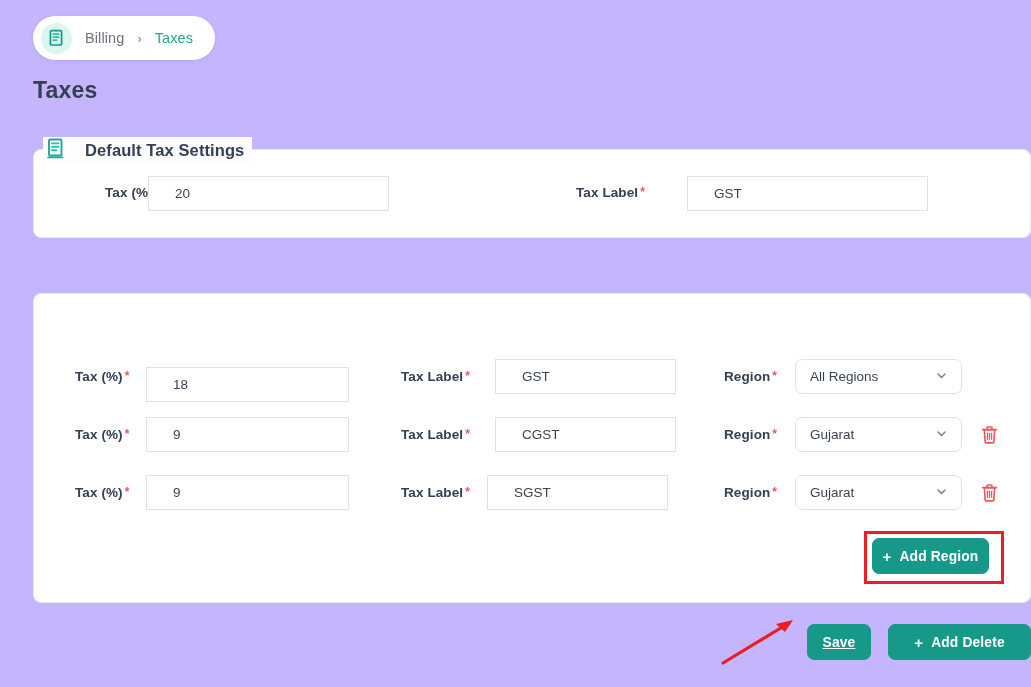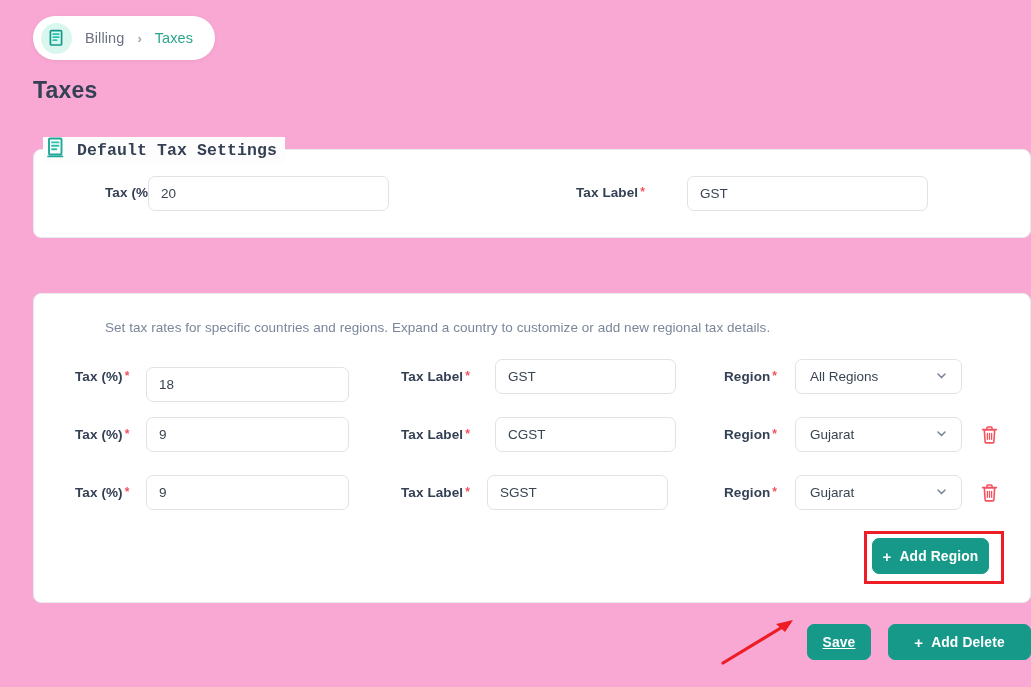--- a/index.html
+++ b/index.html
@@ -3,21 +3,21 @@
 <meta charset="utf-8">
 <style>
   * { box-sizing: border-box; }
   html, body {
     margin: 0; padding: 0;
     width: 1031px; height: 687px;
     background: #fdfdfd;
     font-family: "Liberation Sans", sans-serif;
     overflow: hidden;
   }
-  .page { position: relative; width: 1031px; height: 687px; background: #f9a8d4; }
+  .page { position: relative; width: 1031px; height: 687px; background: #c4b5fd; }
 
   
   .breadcrumb {
     position: absolute; left: 33px; top: 16px;
     height: 44px;
     display: flex; align-items: center;
     background: #ffffff;
     border-radius: 22px;
     padding: 0 22px 0 8px;
     box-shadow: 0 1px 4px rgba(0,0,0,0.07);
@@ -45,23 +45,22 @@
     position: absolute;
     border: 1px solid #e7eaee;
     border-radius: 8px;
     background: #ffffff;
   }
   .card-legend {
     position: absolute;
     top: -13px; left: 9px;
     background: #fdfdfd;
     padding: 0 8px 0 4px;
-    display: flex; align-items: center; gap: 11px;
+    display: flex; align-items: center; gap: 19px;
     height: 26px;
-    font-family: Liberation Mono, monospace;
   }
   .card-legend .legend-text {
     font-size: 16.5px; color: #344054; font-weight: 700; letter-spacing: .1px;
   }
 
   
   #default-card { left: 33px; top: 149px; width: 998px; height: 89px; }
   #country-card { left: 33px; top: 293px; width: 998px; height: 310px; }
 
   .section-icon { flex: 0 0 auto; display: block; }
@@ -74,26 +73,26 @@
 
   
   .field-label {
     font-size: 13.5px; color: #344054; font-weight: 700;
     white-space: nowrap; letter-spacing: .1px;
   }
   .req { color: #f4525f; font-size: 12px; margin-left: 2px; vertical-align: top; line-height: 1; position: relative; top: 1px;}
 
   .txt-input {
     border: 1px solid #dfe3e8;
-    border-radius: 7px;
+    border-radius: 0;
     background: #fff;
     font-family: "Liberation Sans", sans-serif;
     font-size: 13.5px;
     color: #394452;
-    padding: 0 12px;
+    padding: 0 26px;
     outline: none;
   }
   .txt-input::placeholder { color: #b4bcc7; }
 
   .select-box {
     border: 1px solid #dfe3e8;
     border-radius: 7px;
     background: #fff;
     display: flex; align-items: center; justify-content: space-between;
     padding: 0 13px 0 14px;
@@ -185,21 +184,20 @@
     <input class="abs txt-input" style="left: 114px; top: 26px; width: 241px; height: 35px;" value="20">
 
     <span class="abs field-label" style="left:542px; top:35px;">
       <span>Tax Label</span><span class="req">*</span>
     </span>
     <input class="abs txt-input" style="left: 653px; top: 26px; width: 241px; height: 35px;" value="GST">
   </div>
 
   <div class="card" id="country-card">
 
-    <div class="desc">Set tax rates for specific countries and regions. Expand a country to customize or add new regional tax details.</div>
 
     <div>
       <span class="abs field-label" style="left:41px; top:75px;">
         <span>Tax (%)</span><span class="req">*</span>
       </span>
       <input class="abs txt-input" style="left: 112px; top: 65px; width: 203px; height: 35px; margin-top: 8px;" value="18">
 
       <span class="abs field-label" style="left:367px; top:75px;">
         <span>Tax Label</span><span class="req">*</span>
       </span>

